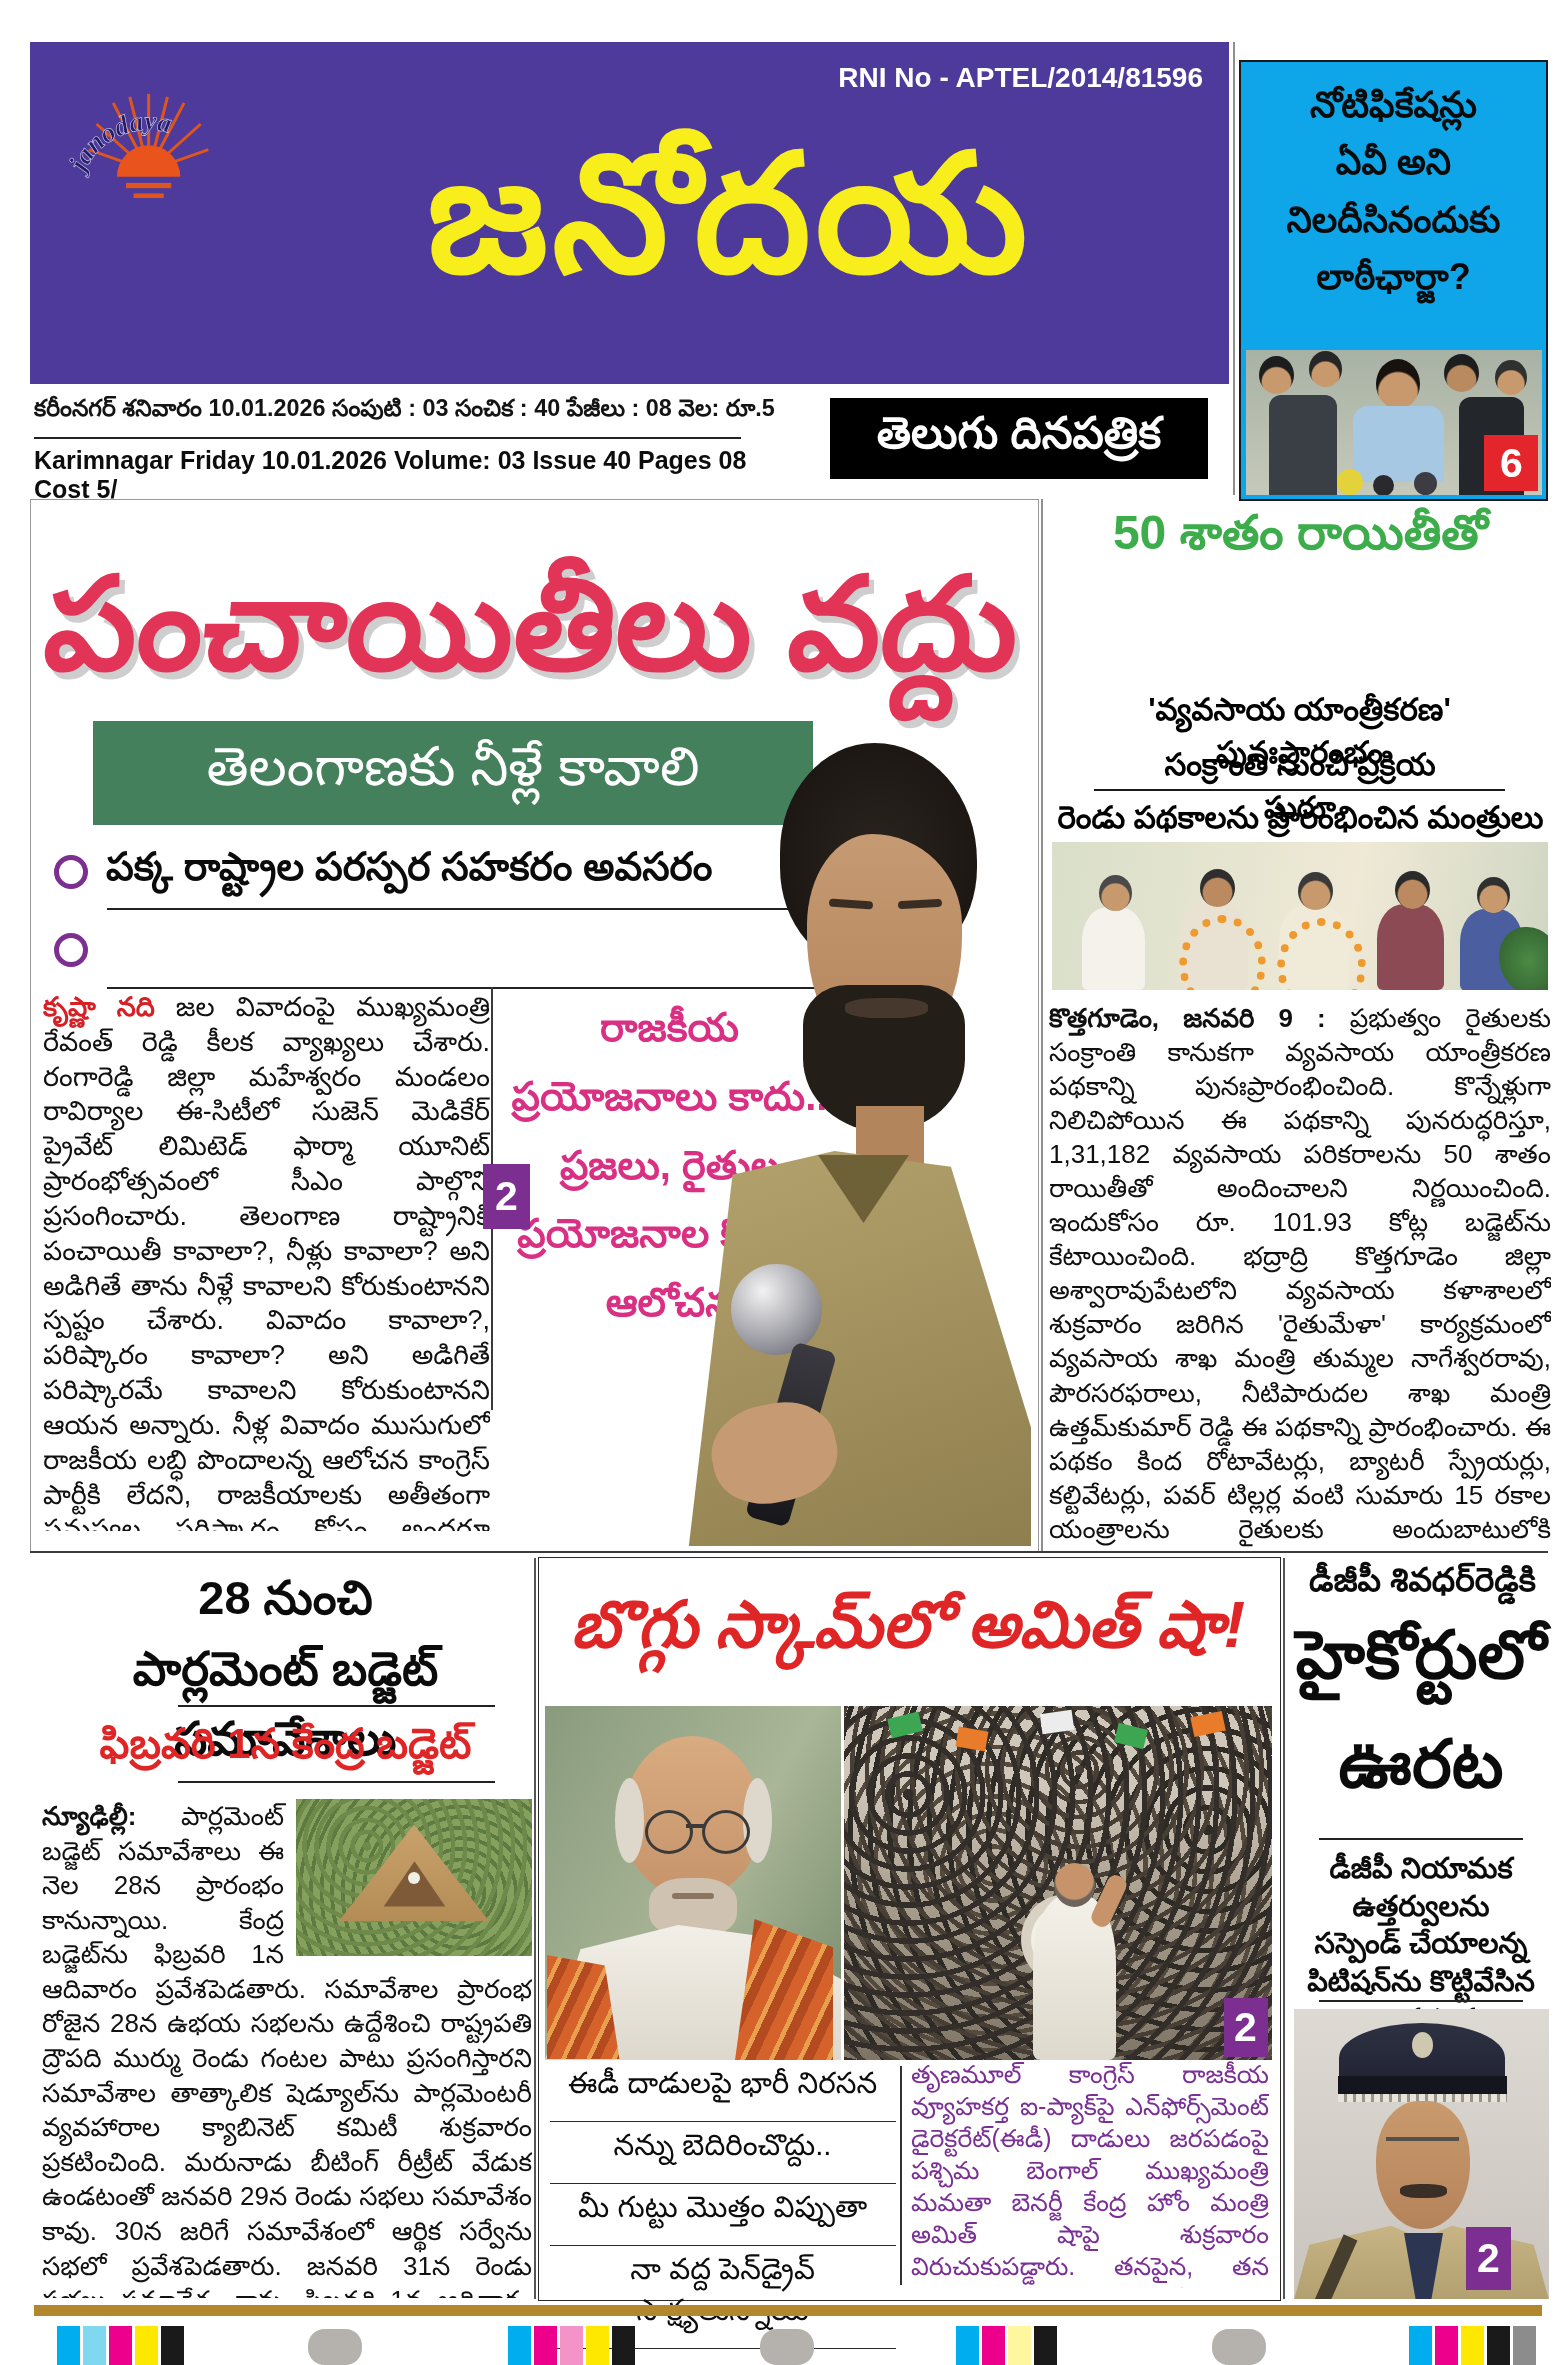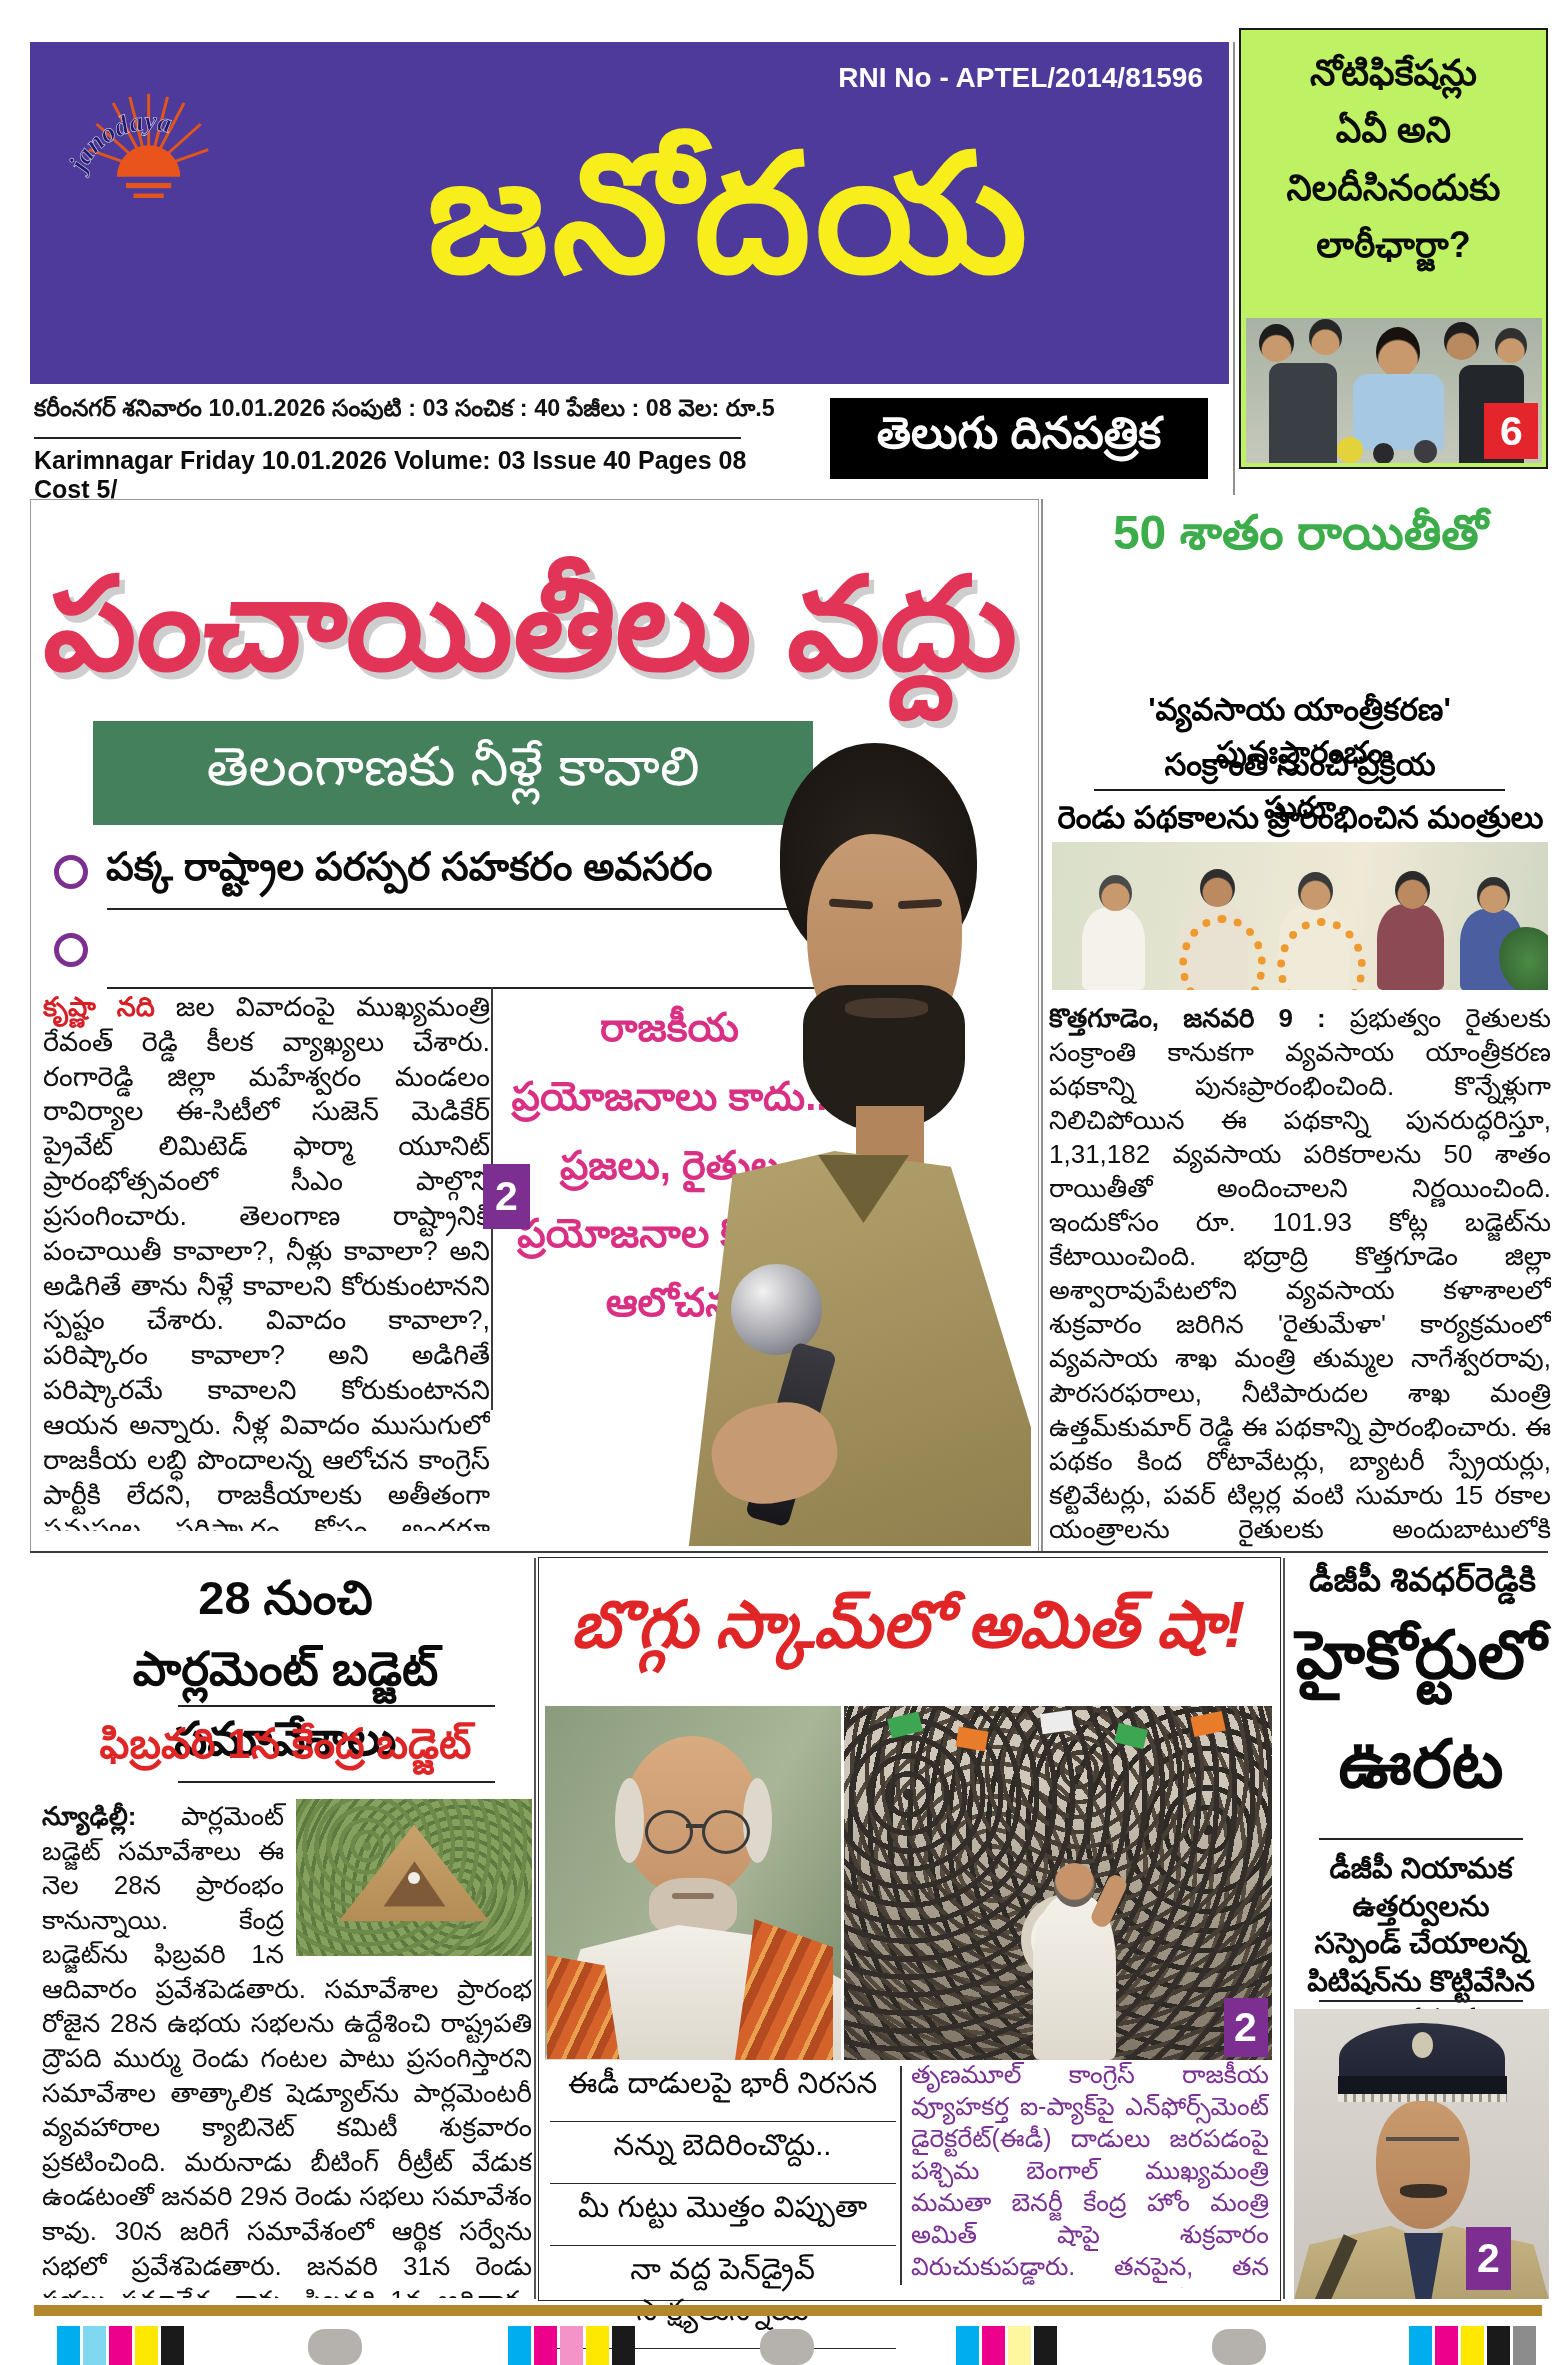--- a/index.html
+++ b/index.html
@@ -14,21 +14,21 @@
   .jst{text-align:justify;}
   .bold{font-weight:bold;}
 
   
   .masthead{left:30px;top:42px;width:1199px;height:342px;background:var(--purple);}
   .paper-title{position:absolute;left:212px;top:21px;width:975px;height:302px;color:var(--yellow);
     font-size:165px;font-weight:bold;line-height:1;letter-spacing:4.5px;}
   .rni{position:absolute;right:26px;top:19.7px;color:#fff;font-size:28px;font-weight:bold;}
 
   
-  .tr-box{left:1239px;top:28px;width:305px;height:437px;background:#bef264;border:2.3px solid #1a1a1a;}
+  .tr-box{left:1239px;top:60px;width:305px;height:437px;background:#0ea5e9;border:2.3px solid #1a1a1a;}
   .tr-headline{position:absolute;left:6px;right:6px;top:13.6px;font-size:36px;font-weight:bold;color:#0b0b0b;
     line-height:1.6;text-align:center;}
   .tr-photo{position:absolute;left:4.5px;right:4.5px;bottom:4.5px;height:145px;overflow:hidden;
     background:linear-gradient(#a8b2a4,#c5c9bb);}
   .badge{display:flex;align-items:center;justify-content:center;color:#fff;font-weight:bold;}
   .badge-6{position:absolute;right:7.6px;bottom:7.6px;width:54px;height:56px;background:var(--red-badge);font-size:41px;}
   .badge-p{background:var(--purple-badge);font-size:41px;}
 
   
   .dl-te{left:34px;top:395px;width:763px;font-size:23.4px;font-weight:bold;color:#141414;}

